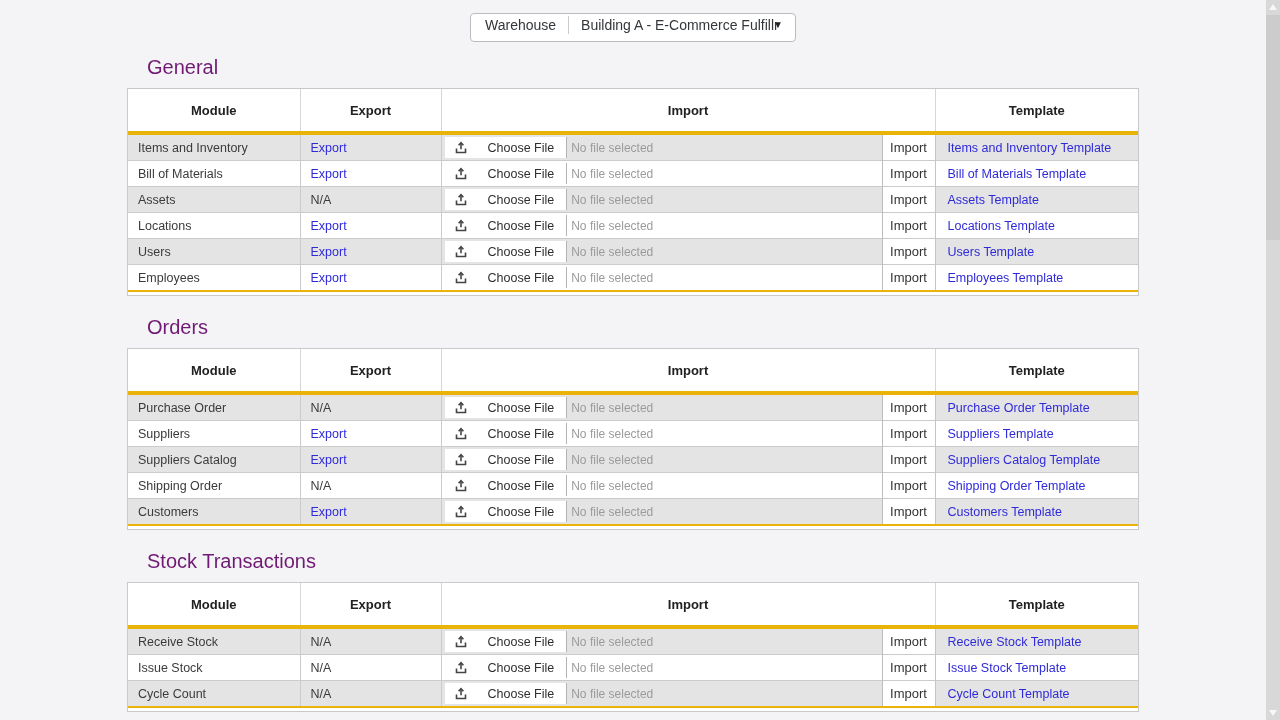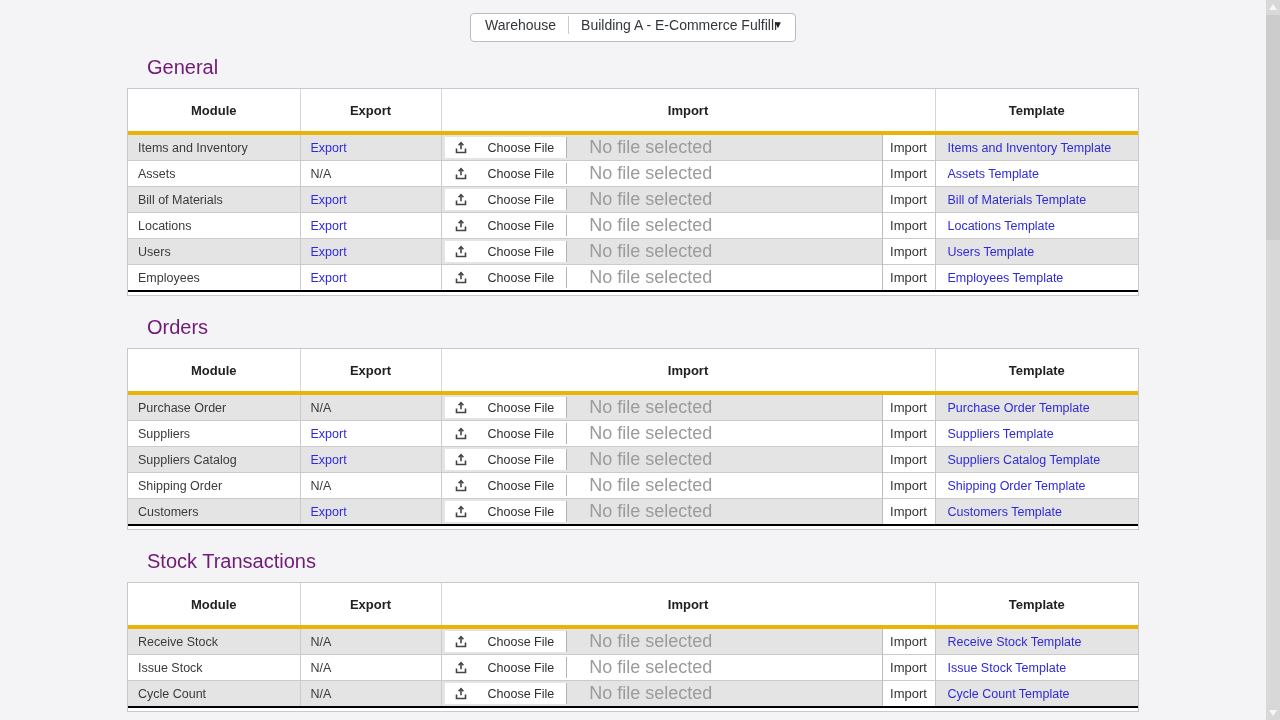--- a/index.html
+++ b/index.html
@@ -60,21 +60,21 @@
   tbody tr { height:25px; }
   tbody tr:nth-child(odd) td { background:#e4e4e4; }
   tbody tr:nth-child(even) td { background:#ffffff; }
   tbody td {
     border-top:1px solid #cbcbcb;
     font-size:12.5px; color:#3b3b3b;
     height:25px; vertical-align:middle;
     overflow:hidden; white-space:nowrap;
   }
   tbody tr:first-child td { border-top:none; }
-  tbody tr:last-child td { border-bottom:2px solid #000000; }
+  tbody tr:last-child td { border-bottom:2px solid #eab308; }
 
   td.c-module { padding-left:10px; border-right:1px solid #cbcbcb; }
   td.c-export { padding-left:10px; border-right:1px solid #cbcbcb; }
   td.c-file   { padding:0; }
   td.c-importbtn {
     background:#ffffff !important;
     border-left:1px solid #bdbdbd; border-right:1px solid #c6c6c6;
     text-align:center; font-size:13px; color:#333; cursor:pointer; padding:0;
   }
   td.c-template { padding-left:12px; }
@@ -84,21 +84,21 @@
 
   
   .filectl { display:flex; align-items:center; height:25px; padding:2px 0 2px 3px; }
   .choose-btn {
     display:flex; align-items:center; gap:20px;
     background:#ffffff; border:none; border-right:1px solid #b3b3b3;
     height:21px; padding:0 12px 0 9px;
     font-family:inherit; font-size:12.5px; color:#2e2e2e; cursor:pointer;
     white-space:nowrap;
   }
-  .filename { flex:1; padding-left:22px; font-size:18px; color:#9b9b9b; }
+  .filename { flex:1; padding-left:4px; font-size:12px; color:#9b9b9b; }
 
   .upl { width:14px; height:14px; display:block; }
 
   
   .scrollbar {
     position:absolute; top:0; right:0; width:14px; height:720px;
     background:#d8d8d8;
   }
   .sb-arrow { position:absolute; left:0; width:14px; height:15px; cursor:pointer; }
   .sb-arrow.up   { top:0; }
@@ -165,56 +165,56 @@
                     </svg>
                     <span>Choose File</span>
                   </button>
                   <span class="filename">No file selected</span>
                 </div>
               </td>
               <td class="c-importbtn">Import</td>
               <td class="c-template"><a class="lnk">Items and Inventory Template</a></td>
             </tr>
             <tr>
+              <td class="c-module">Bill of Materials</td>
+              <td class="c-export"><a class="lnk">Export</a></td>
+              <td class="c-file">
+                <div class="filectl">
+                  <button class="choose-btn">
+                    <svg class="upl" viewBox="0 0 14 14">
+                      <path d="M2.5 7.5 V11.5 H11.5 V7.5" fill="none" stroke="#444" stroke-width="1.6"></path>
+                      <line x1="7" y1="2.2" x2="7" y2="8.2" stroke="#444" stroke-width="1.6"></line>
+                      <path d="M4.6 4.2 L7 1.6 L9.4 4.2" fill="none" stroke="#444" stroke-width="1.6"></path>
+                    </svg>
+                    <span>Choose File</span>
+                  </button>
+                  <span class="filename">No file selected</span>
+                </div>
+              </td>
+              <td class="c-importbtn">Import</td>
+              <td class="c-template"><a class="lnk">Bill of Materials Template</a></td>
+            </tr>
+            <tr>
               <td class="c-module">Assets</td>
               <td class="c-export"><span class="na">N/A</span></td>
               <td class="c-file">
                 <div class="filectl">
                   <button class="choose-btn">
                     <svg class="upl" viewBox="0 0 14 14">
                       <path d="M2.5 7.5 V11.5 H11.5 V7.5" fill="none" stroke="#444" stroke-width="1.6"></path>
                       <line x1="7" y1="2.2" x2="7" y2="8.2" stroke="#444" stroke-width="1.6"></line>
                       <path d="M4.6 4.2 L7 1.6 L9.4 4.2" fill="none" stroke="#444" stroke-width="1.6"></path>
                     </svg>
                     <span>Choose File</span>
                   </button>
                   <span class="filename">No file selected</span>
                 </div>
               </td>
               <td class="c-importbtn">Import</td>
               <td class="c-template"><a class="lnk">Assets Template</a></td>
-            </tr>
-            <tr>
-              <td class="c-module">Bill of Materials</td>
-              <td class="c-export"><a class="lnk">Export</a></td>
-              <td class="c-file">
-                <div class="filectl">
-                  <button class="choose-btn">
-                    <svg class="upl" viewBox="0 0 14 14">
-                      <path d="M2.5 7.5 V11.5 H11.5 V7.5" fill="none" stroke="#444" stroke-width="1.6"></path>
-                      <line x1="7" y1="2.2" x2="7" y2="8.2" stroke="#444" stroke-width="1.6"></line>
-                      <path d="M4.6 4.2 L7 1.6 L9.4 4.2" fill="none" stroke="#444" stroke-width="1.6"></path>
-                    </svg>
-                    <span>Choose File</span>
-                  </button>
-                  <span class="filename">No file selected</span>
-                </div>
-              </td>
-              <td class="c-importbtn">Import</td>
-              <td class="c-template"><a class="lnk">Bill of Materials Template</a></td>
             </tr>
             <tr>
               <td class="c-module">Locations</td>
               <td class="c-export"><a class="lnk">Export</a></td>
               <td class="c-file">
                 <div class="filectl">
                   <button class="choose-btn">
                     <svg class="upl" viewBox="0 0 14 14">
                       <path d="M2.5 7.5 V11.5 H11.5 V7.5" fill="none" stroke="#444" stroke-width="1.6"></path>
                       <line x1="7" y1="2.2" x2="7" y2="8.2" stroke="#444" stroke-width="1.6"></line>

